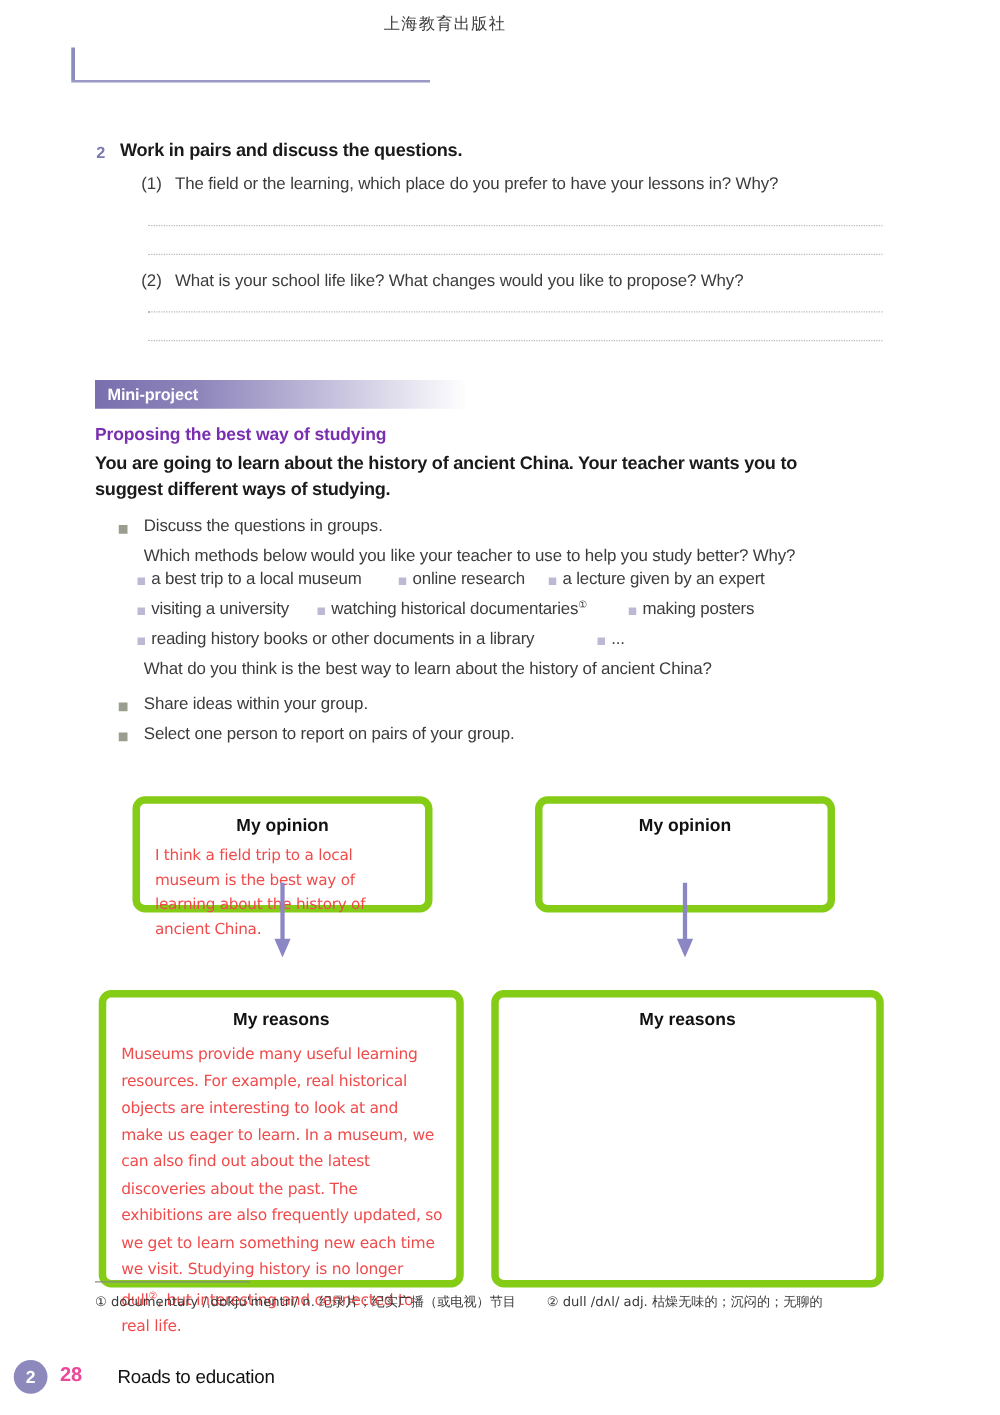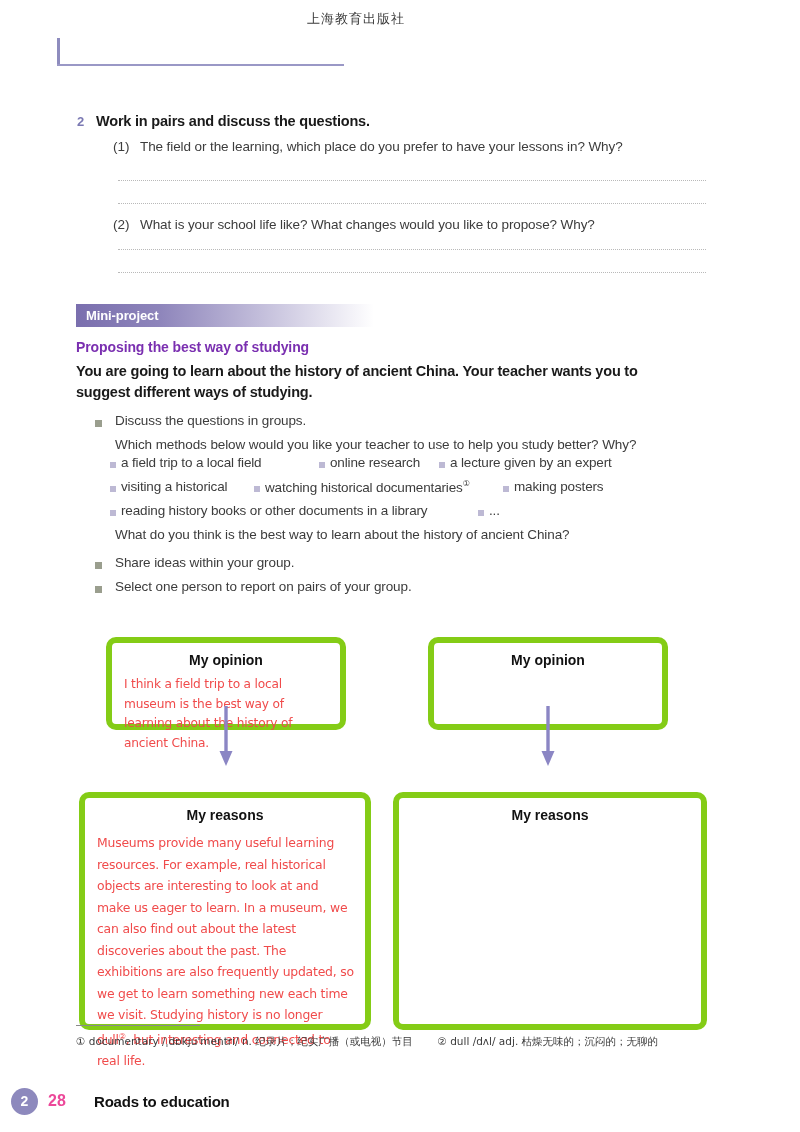--- a/index.html
+++ b/index.html
@@ -260,21 +260,21 @@
     top: 1092px;
     font-size: 16px;
     font-weight: bold;
     color: #ec4899;
   }
   .unit-title {
     position: absolute;
     left: 94px;
     top: 1093px;
     font-size: 15px;
-    font-weight: bold;
+    font-weight: normal;
     color: #111111;
     letter-spacing: -0.2px;
   }
 </style>
 </head>
 <body>
 
 <div class="publisher">上海教育出版社</div>
 
 <div class="section-header">
@@ -300,28 +300,28 @@
 </div>
 <div class="mini-sub">Proposing the best way of studying</div>
 <div class="mini-intro">You are going to learn about the history of ancient China. Your teacher wants you to suggest different ways of studying.</div>
 
 <div class="sq-bullet" style="left:95px; top:420px;"></div>
 <div class="task-text" style="left:115px; top:413px;">Discuss the questions in groups.</div>
 
 <div class="task-text" style="left:115px; top:437px;">Which methods below would you like your teacher to use to help you study better? Why?</div>
 
 <div class="sub-bullet" style="left:110px; top:462px;"></div>
-<div class="method" style="left:121px; top:455px;">a field trip to a local field</div>
+<div class="method" style="left:121px; top:455px;">a best trip to a local museum</div>
 <div class="sub-bullet" style="left:319px; top:462px;"></div>
 <div class="method" style="left:330px; top:455px;">online research</div>
 <div class="sub-bullet" style="left:439px; top:462px;"></div>
 <div class="method" style="left:450px; top:455px;">a lecture given by an expert</div>
 
 <div class="sub-bullet" style="left:110px; top:486px;"></div>
-<div class="method" style="left:121px; top:479px;">visiting a historical</div>
+<div class="method" style="left:121px; top:479px;">visiting a university</div>
 <div class="sub-bullet" style="left:254px; top:486px;"></div>
 <div class="method" style="left:265px; top:479px;"><span>watching historical documentaries</span><sup>①</sup></div>
 <div class="sub-bullet" style="left:503px; top:486px;"></div>
 <div class="method" style="left:514px; top:479px;">making posters</div>
 
 <div class="sub-bullet" style="left:110px; top:510px;"></div>
 <div class="method" style="left:121px; top:503px;">reading history books or other documents in a library</div>
 <div class="sub-bullet" style="left:478px; top:510px;"></div>
 <div class="method" style="left:489px; top:503px;">...</div>
 

